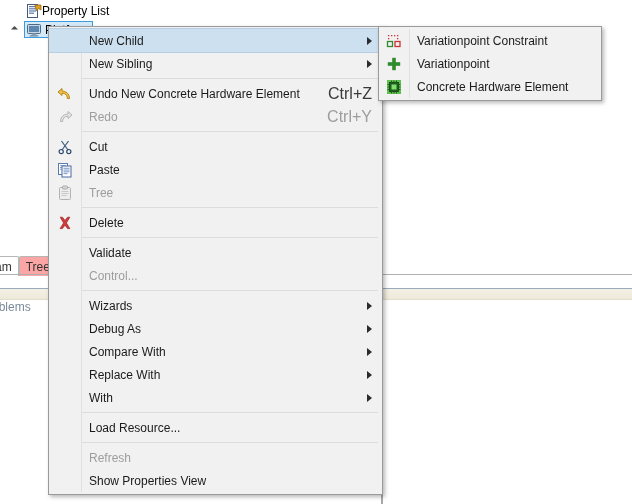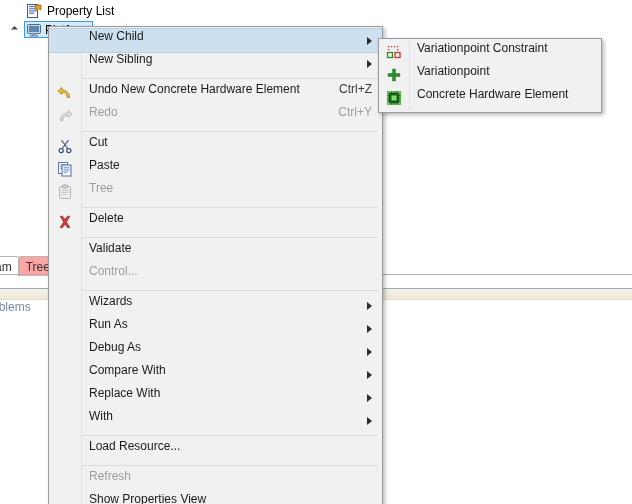--- a/index.html
+++ b/index.html
@@ -26,21 +26,20 @@
     background: #ffffff;
   }
 
   
   .prop-list-row {
     position: absolute;
     left: 26px; top: 2px;
     height: 18px;
     display: flex;
     align-items: center;
-    gap: 5px;
   }
   .prop-list-label {
     font-size: 12px;
     color: #000;
     white-space: nowrap;
   }
 
   
   .tree-row {
     position: absolute;
@@ -158,20 +157,21 @@
   }
   .menu-gutter-line {
     position: absolute;
     left: 32px; top: 2px; bottom: 2px;
     width: 1px;
     background: #e0e0e0;
   }
   .menu-item {
     position: relative;
     display: flex;
+    align-items: center;
     height: 23px;
     padding: 0 6px 0 0;
     box-sizing: border-box;
     font-size: 12px;
     color: #1a1a1a;
     white-space: nowrap;
   }
   .menu-item.disabled { color: #9d9d9d; }
   .menu-item.highlight {
     background: #cde0f0;
@@ -190,21 +190,21 @@
     position: relative;
   }
   .mi-label {
     flex: 1;
     padding-left: 8px;
     overflow: hidden;
     text-overflow: ellipsis;
   }
   .mi-accel {
     color: #3a3a3a;
-    font-size: 12px;
+    font-size: 16px;
     padding-right: 4px;
   }
   .menu-item.disabled .mi-accel { color: #9d9d9d; margin-left: 28px; }
   .mi-arrow {
     width: 14px;
     min-width: 14px;
     display: flex;
     align-items: center;
     justify-content: center;
   }
@@ -216,21 +216,21 @@
   }
   .menu-sep {
     height: 1px;
     background: #dcdcdc;
     margin: 3px 4px 3px 33px;
   }
 
   
   #submenu {
     position: absolute;
-    left: 378px; top: 38px;
+    left: 378px; top: 26px;
     width: 224px;
     background: #f1f1f1;
     border: 1px solid #9a9a9a;
     box-shadow: 2px 2px 4px rgba(0,0,0,0.28);
     padding: 2px 0;
     box-sizing: border-box;
     z-index: 60;
   }
   #submenu .menu-gutter-line { left: 30px; }
   #submenu .mi-icon { width: 30px; min-width: 30px; }
@@ -380,25 +380,20 @@
         <span class="mi-label">Validate</span>
       </div>
       <div class="menu-item disabled">
         <span class="mi-icon"></span>
         <span class="mi-label">Control...</span>
       </div>
       <div class="menu-sep"></div>
       <div class="menu-item">
         <span class="mi-icon"></span>
         <span class="mi-label">Wizards</span>
-        <span class="mi-arrow"></span>
-      </div>
-      <div class="menu-item">
-        <span class="mi-icon"></span>
-        <span class="mi-label">Run As</span>
         <span class="mi-arrow"></span>
       </div>
       <div class="menu-item">
         <span class="mi-icon"></span>
         <span class="mi-label">Debug As</span>
         <span class="mi-arrow"></span>
       </div>
       <div class="menu-item">
         <span class="mi-icon"></span>
         <span class="mi-label">Compare With</span>

